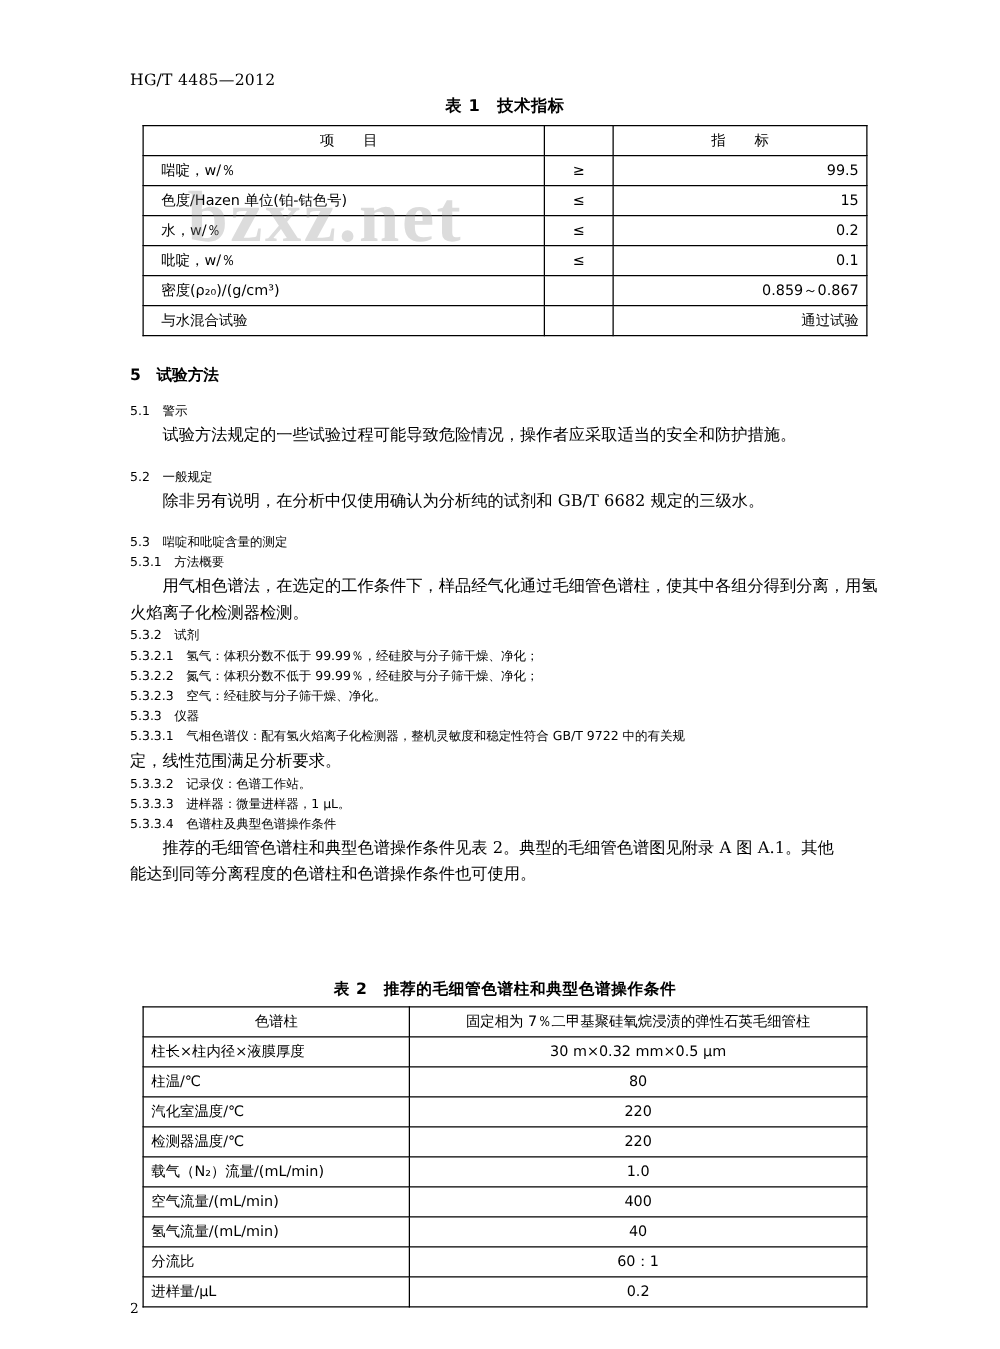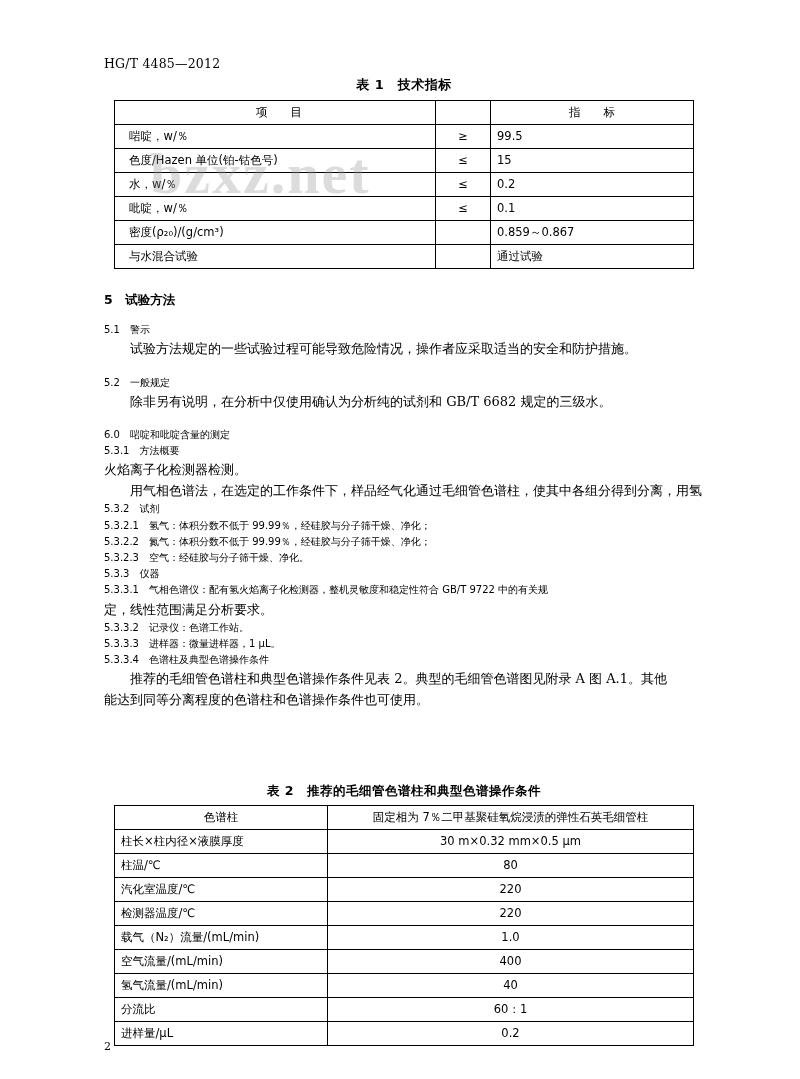--- a/index.html
+++ b/index.html
@@ -57,21 +57,21 @@
     border: 1px solid #000000;
     padding: 3px 6px;
     font-weight: normal;
     vertical-align: middle;
     line-height: 1.45;
   }
   .t1 { position: absolute; left: 10px; top: 76px; width: 580px; }
   .t1 table td { height: 17px; }
   .t1 .c-item { width: 300px; padding-left: 14px; }
   .t1 .c-sym  { width: 42px; text-align: center; }
-  .t1 .c-val  { text-align: left; }
+  .t1 .c-val  { text-align: right; }
   .t1 .hdr td { text-align: center; }
 
   .body-text {
     position: absolute;
     left: 0;
     width: 600px;
     font-size: 13px;
     font-family: "DejaVu Serif", "Liberation Serif", serif;
     line-height: 1.62;
   }
@@ -166,24 +166,24 @@
       <p class="p lbl">5.1　警示</p>
       <p class="p indent">试验方法规定的一些试验过程可能导致危险情况，操作者应采取适当的安全和防护措施。</p>
     </div>
 
     <div class="body-text" style="top:375px;">
       <p class="p lbl">5.2　一般规定</p>
       <p class="p indent">除非另有说明，在分析中仅使用确认为分析纯的试剂和 GB/T 6682 规定的三级水。</p>
     </div>
 
     <div class="body-text" style="top:427px;">
-      <p class="p lbl">6.0　啱啶和吡啶含量的测定</p>
+      <p class="p lbl">5.3　啱啶和吡啶含量的测定</p>
       <p class="p lbl">5.3.1　方法概要</p>
+      <p class="p indent">用气相色谱法，在选定的工作条件下，样品经气化通过毛细管色谱柱，使其中各组分得到分离，用氢</p>
       <p class="p">火焰离子化检测器检测。</p>
-      <p class="p indent">用气相色谱法，在选定的工作条件下，样品经气化通过毛细管色谱柱，使其中各组分得到分离，用氢</p>
       <p class="p lbl">5.3.2　试剂</p>
       <p class="p lbl">5.3.2.1　氢气：体积分数不低于 99.99％，经硅胶与分子筛干燥、净化；</p>
       <p class="p lbl">5.3.2.2　氮气：体积分数不低于 99.99％，经硅胶与分子筛干燥、净化；</p>
       <p class="p lbl">5.3.2.3　空气：经硅胶与分子筛干燥、净化。</p>
       <p class="p lbl">5.3.3　仪器</p>
       <p class="p lbl">5.3.3.1　气相色谱仪：配有氢火焰离子化检测器，整机灵敏度和稳定性符合 GB/T 9722 中的有关规</p>
       <p class="p">定，线性范围满足分析要求。</p>
       <p class="p lbl">5.3.3.2　记录仪：色谱工作站。</p>
       <p class="p lbl">5.3.3.3　进样器：微量进样器，1 μL。</p>
       <p class="p lbl">5.3.3.4　色谱柱及典型色谱操作条件</p>

